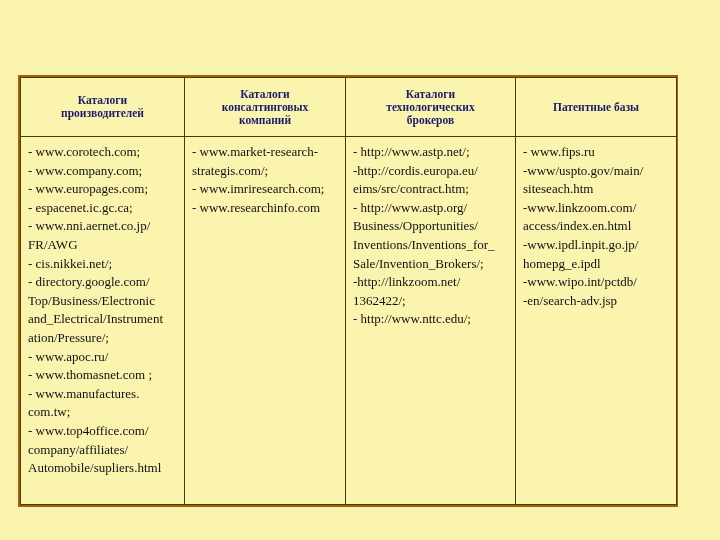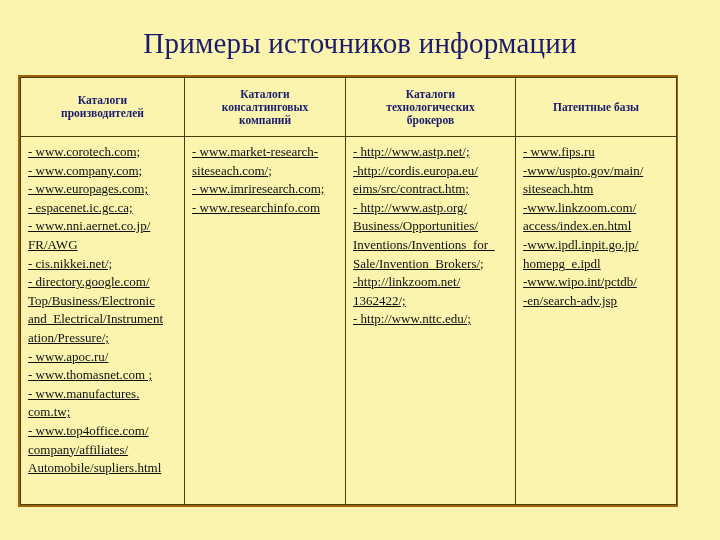--- a/index.html
+++ b/index.html
@@ -75,34 +75,32 @@
     padding: 6px 6px 4px 7px;
     font-family: "Liberation Serif", "DejaVu Serif", serif;
     font-size: 13px;
     line-height: 18.6px;
     color: #111111;
   }
   .cell-lines {
     margin: 0;
     padding: 0;
     list-style: none;
-    text-decoration: underline;
   }
   .cell-lines li {
     margin: 0;
     padding: 0;
     white-space: nowrap;
   }
 </style>
 </head>
 <body>
 
 <div class="slide" style="background: rgb(250, 244, 174);">
 
-  <div class="slide-title" style="color: rgb(27, 27, 110);">Примеры источников информации</div>
 
   <div class="table-wrap">
     <table class="src-table">
       <colgroup>
         <col class="c1">
           <col class="c2">
           <col class="c3">
           <col class="c4">
       </colgroup>
       <thead>
@@ -146,21 +144,21 @@
                 <li>- www.manufactures.</li>
                 <li>com.tw;</li>
                 <li>- www.top4office.com/</li>
                 <li>company/affiliates/</li>
                 <li>Automobile/supliers.html</li>
               </ul>
           </td>
           <td>
             <ul class="cell-lines">
                 <li>- www.market-research-</li>
-                <li>siteseach.com/;</li>
+                <li>strategis.com/;</li>
                 <li>- www.imriresearch.com;</li>
                 <li>- www.researchinfo.com</li>
               </ul>
           </td>
           <td>
             <ul class="cell-lines">
                 <li>- http://www.astp.net/;</li>
                 <li>-http://cordis.europa.eu/</li>
                 <li>eims/src/contract.htm;</li>
                 <li>- http://www.astp.org/</li>

